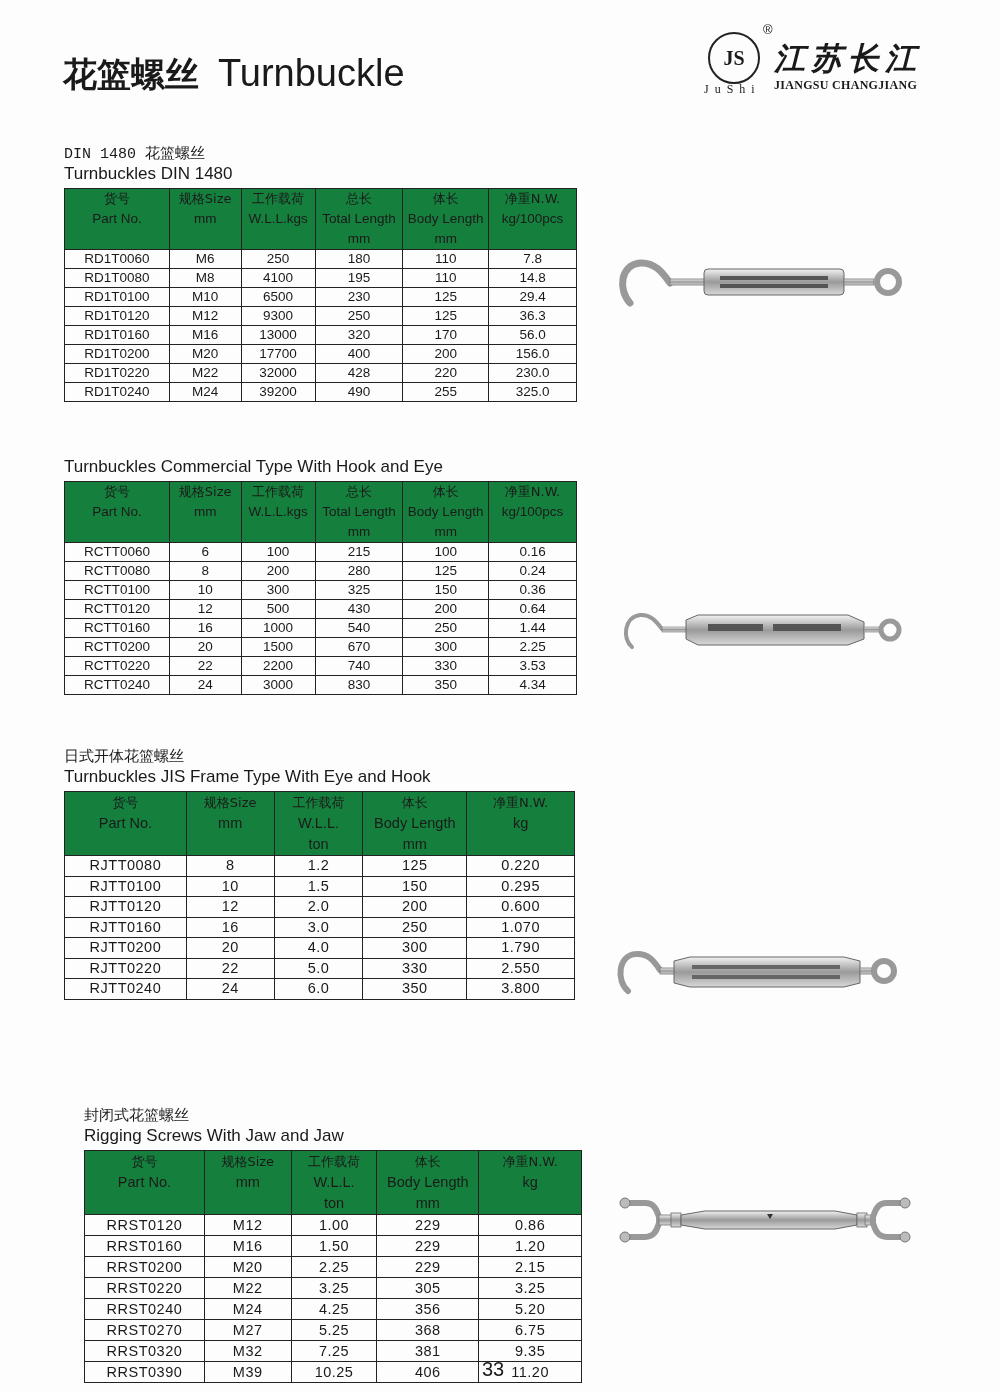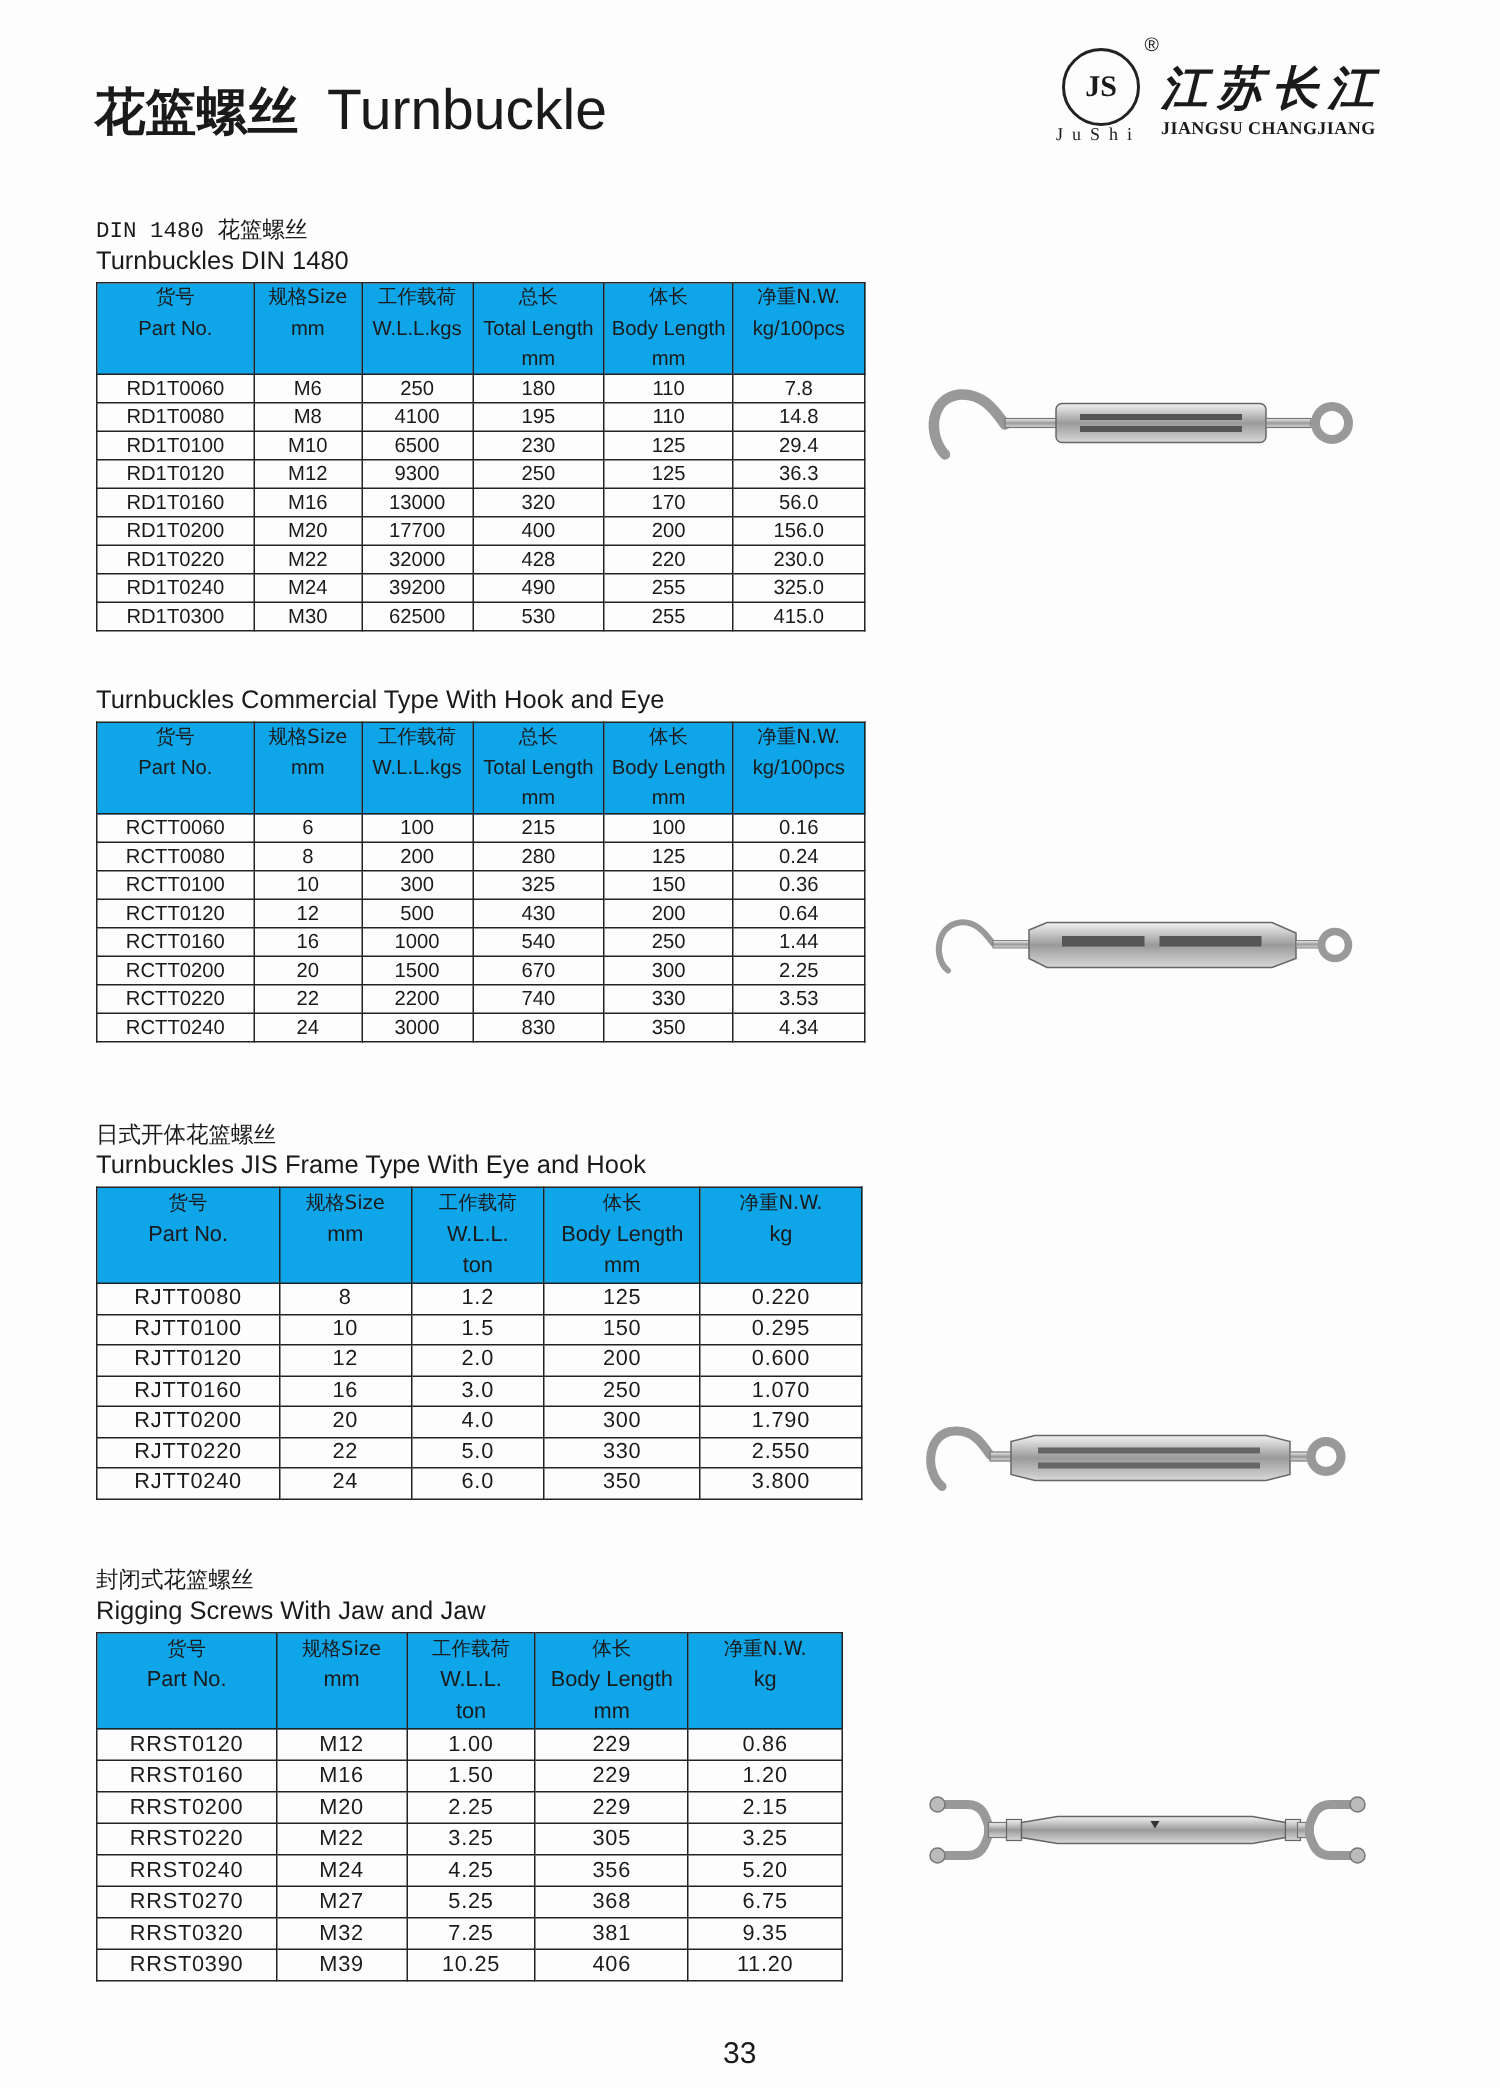--- a/index.html
+++ b/index.html
@@ -10,21 +10,21 @@
   .logo .circle{position:absolute;left:8px;top:12px;width:48px;height:48px;border:2.5px solid #222;border-radius:50%;font-size:20px;font-weight:bold;text-align:center;line-height:48px;font-family:Liberation Serif, serif;}
   .logo .reg{position:absolute;left:63px;top:2px;font-size:13px;}
   .logo .cn{position:absolute;left:74px;top:18px;font-size:31px;font-weight:bold;letter-spacing:6px;font-family:"DejaVu Serif",serif;font-style:italic;}
   .logo .en{position:absolute;left:74px;top:58px;font-size:12px;font-family:"Liberation Serif",serif;font-weight:bold;letter-spacing:0.3px;}
   .logo .jushi{position:absolute;left:4px;top:62px;font-size:12px;letter-spacing:6px;font-family:"Liberation Serif",serif;text-align:right;}
   .section{position:absolute;left:64px;}
   .sec-zh{font-size:15px;line-height:18px;font-family:Liberation Mono, monospace;}
   .sec-en{font-size:17px;line-height:20px;}
   table.spec{border-collapse:collapse;margin-top:4px;}
   table.spec td,table.spec th{border:1.5px solid #222;text-align:center;padding:0;font-weight:normal;font-size:13.5px;}
-  table.spec thead th{background:#0ea5e9;vertical-align:top;line-height:20px;font-size:13.5px;}
+  table.spec thead th{background:#15803d;vertical-align:top;line-height:20px;font-size:13.5px;}
   table.spec thead th .zh{font-family:"DejaVu Sans",sans-serif;font-size:13px;}
   table.spec tbody td{height:18px;line-height:18px;}
   table.spec.big tbody td{height:19.5px;line-height:19.5px;font-size:14.5px;letter-spacing:0.5px;}
   table.spec.big thead th{font-size:14.5px;line-height:21px;}
   table.spec.bigger tbody td{height:20px;line-height:20px;font-size:14.5px;letter-spacing:0.5px;}
   table.spec.bigger thead th{font-size:14.5px;line-height:21px;}
   .product-img{position:absolute;}
   .page-number{position:absolute;left:482px;top:1358px;font-size:20px;}
 </style>
 </head>
@@ -146,28 +146,20 @@
           <td>230.0</td>
         </tr>
         <tr>
           <td>RD1T0240</td>
           <td>M24</td>
           <td>39200</td>
           <td>490</td>
           <td>255</td>
           <td>325.0</td>
         </tr>
-        <tr>
-          <td>RD1T0300</td>
-          <td>M30</td>
-          <td>62500</td>
-          <td>530</td>
-          <td>255</td>
-          <td>415.0</td>
-        </tr>
       </tbody>
     </table>
 </div>
 
 <div class="section" style="top:457px;">
   <div class="sec-en">Turnbuckles Commercial Type With Hook and Eye</div>
   <table class="spec" id="t1" style="width:513px;">
     <colgroup>
         <col style="width:105px">
         <col style="width:72px">
@@ -366,21 +358,21 @@
           <td>RJTT0240</td>
           <td>24</td>
           <td>6.0</td>
           <td>350</td>
           <td>3.800</td>
         </tr>
       </tbody>
     </table>
 </div>
 
-<div class="section" style="top:1046px;">
+<div class="section" style="top:1108px;margin-left:20px;">
   <div class="sec-zh">封闭式花篮螺丝</div>
   <div class="sec-en">Rigging Screws With Jaw and Jaw</div>
   <table class="spec bigger" id="t3" style="width:498px;">
     <colgroup>
         <col style="width:120px">
         <col style="width:87px">
         <col style="width:86px">
         <col style="width:102px">
         <col style="width:103px">
       </colgroup>

